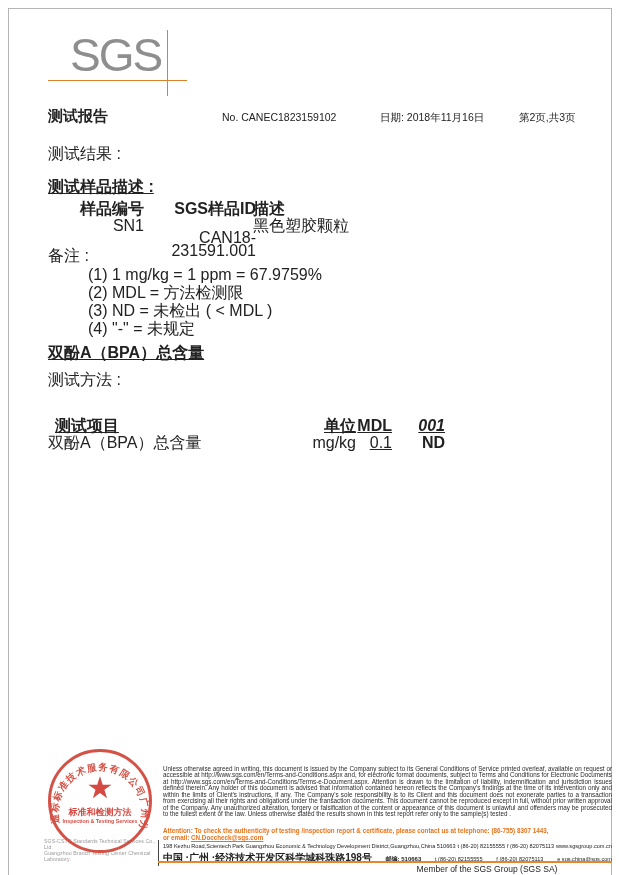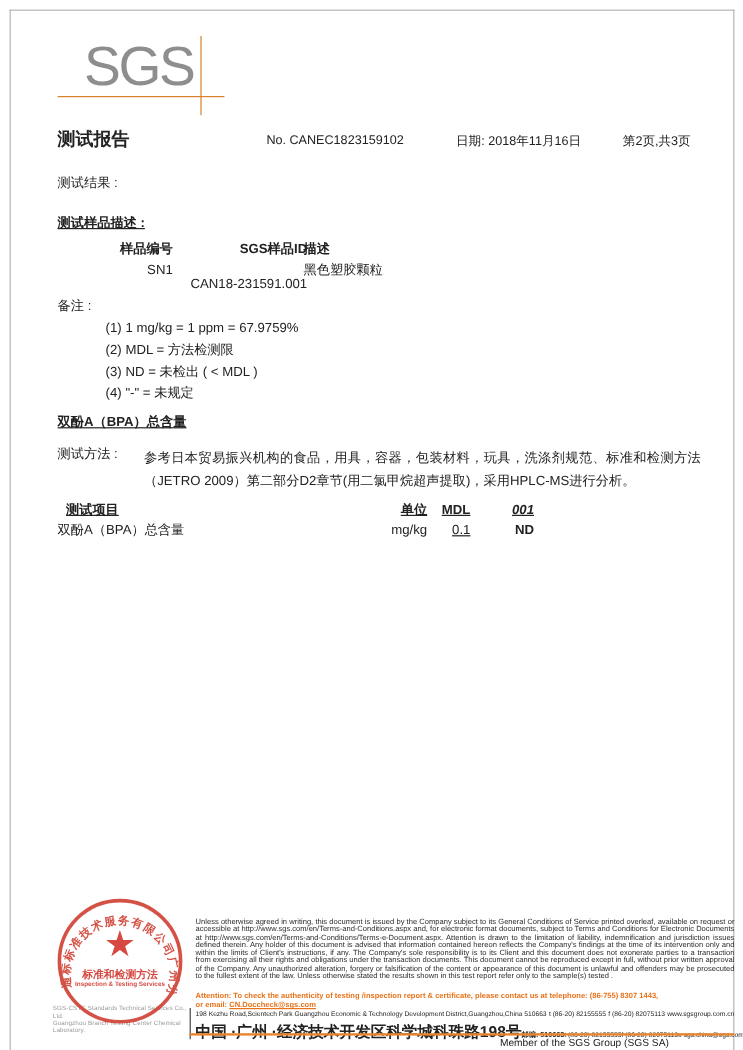--- a/index.html
+++ b/index.html
@@ -4,21 +4,21 @@
 <style>
   html,body{margin:0;padding:0;background:#ffffff;}
   #page{position:relative;width:619px;height:875px;background:#fff;overflow:hidden;
         font-family:"Liberation Sans","DejaVu Sans",sans-serif;color:#222;}
   .abs{position:absolute;}
   .bline{background:#b5b5b5;}
   .cjk{font-family:"Liberation Sans","DejaVu Sans",sans-serif;}
   .bold{font-weight:bold;}
   .ul{text-decoration:underline;}
   .ctr{text-align:right;}
-  .t11{font-size:11px;line-height:13px;}
+  .t11{font-size:16px;line-height:13px;}
   
   #logo-text{left:70px;top:32px;font-size:46px;font-weight:normal;color:#8e8e8e;letter-spacing:-2px;line-height:46px;}
   .logo-hline{left:48px;top:80px;width:139px;height:1px;background:#d9822b;}
   .logo-vline{left:167px;top:30px;width:1px;height:66px;background:#d9822b;}
   
   #disclaimer{left:163px;top:766px;width:449px;font-size:6.3px;line-height:6.45px;text-align:justify;color:#2b2b2b;}
   #attention{left:163px;top:827px;width:449px;font-size:6.3px;line-height:7px;font-weight:bold;color:#e8731a;}
   .addr-row{left:163px;width:449px;display:flex;justify-content:space-between;align-items:baseline;font-size:5.6px;color:#222;white-space:nowrap;}
   #member-line{left:350px;top:864px;width:274px;text-align:center;font-size:8.5px;color:#222;}
   .company-gray{color:#9a9a9a;font-size:5.2px;letter-spacing:0.1px;}
@@ -61,21 +61,20 @@
 
   <div class="abs cjk t11" style="left:48px;top:249px;">备注 :</div>
   <div class="abs cjk t11" style="left:88px;top:268px;">(1) 1 mg/kg = 1 ppm = 67.9759%</div>
   <div class="abs cjk t11" style="left:88px;top:286px;">(2) MDL = 方法检测限</div>
   <div class="abs cjk t11" style="left:88px;top:304px;">(3) ND = 未检出 ( &lt; MDL )</div>
   <div class="abs cjk t11" style="left:88px;top:322px;">(4) "-" = 未规定</div>
 
   <div class="abs cjk t11 bold ul" style="left:48px;top:346px;">双酚A（BPA）总含量</div>
 
   <div class="abs cjk t11" style="left:48px;top:373px;">测试方法 :</div>
-  <div class="abs cjk" style="left:120px;top:373px;width:464px;font-size:11px;line-height:19px;text-align:justify;">参考日本贸易振兴机构的食品，用具，容器，包装材料，玩具，洗涤剂规范、标准和检测方法（JETRO 2009）第二部分D2章节(用二氯甲烷超声提取)，采用HPLC-MS进行分析。</div>
 
   <div class="abs cjk t11 bold ul" style="left:55px;top:419px;">测试项目</div>
   <div class="abs cjk t11 bold ul ctr" style="left:312px;top:419px;width:44px;">单位</div>
   <div class="abs t11 bold ul ctr" style="left:356px;top:419px;width:36px;">MDL</div>
   <div class="abs t11 bold ul ctr" style="left:409px;top:419px;width:36px;font-style:italic;">001</div>
 
   <div class="abs cjk t11" style="left:48px;top:436px;">双酚A（BPA）总含量</div>
   <div class="abs t11 ctr" style="left:312px;top:436px;width:44px;">mg/kg</div>
   <div class="abs t11 ctr" style="left:356px;top:436px;width:36px;text-decoration:underline;">0.1</div>
   <div class="abs t11 ctr" style="left:409px;top:436px;width:36px;font-weight:bold;">ND</div>
@@ -107,21 +106,21 @@
 
   <div class="abs" style="left:158px;top:840px;width:1px;height:26px;background:#444;"></div>
 
   <div class="abs addr-row" style="top:843px;">
     <span>198 Kezhu Road,Scientech Park Guangzhou Economic &amp; Technology Development District,Guangzhou,China 510663</span>
     <span>t (86-20) 82155555</span>
     <span>f (86-20) 82075113</span>
     <span>www.sgsgroup.com.cn</span>
   </div>
   <div class="abs addr-row" style="top:851px;">
-    <span class="cjk bold" style="font-size:13px;">中国 ·广州 ·经济技术开发区科学城科珠路198号</span>
+    <span class="cjk bold" style="font-size:10px;">中国 ·广州 ·经济技术开发区科学城科珠路198号</span>
     <span class="cjk bold" style="font-size:6px;">邮编: 510663</span>
     <span>t (86-20) 82155555</span>
     <span>f (86-20) 82075113</span>
     <span>e sgs.china@sgs.com</span>
   </div>
 
   <div class="abs" style="left:158px;top:861px;width:454px;height:2px;background:#e8862d;"></div>
   <div class="abs" id="member-line">Member of the SGS Group (SGS SA)</div>
 
 </div>

